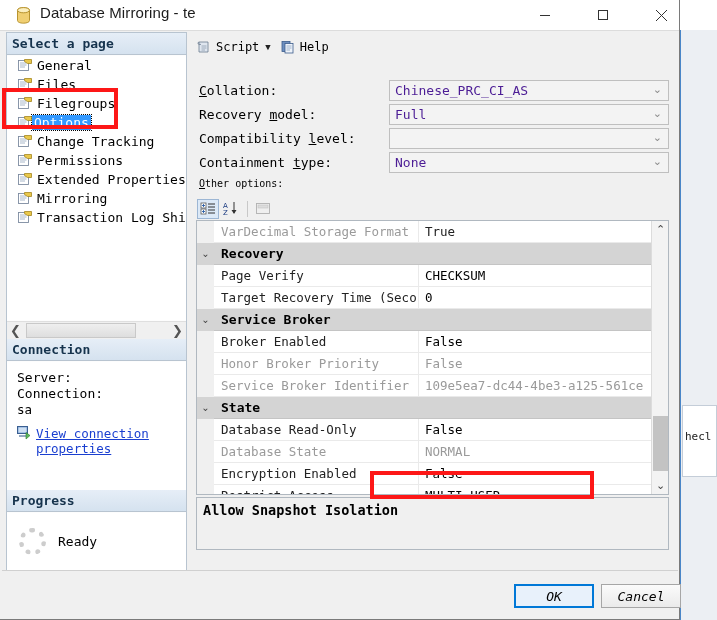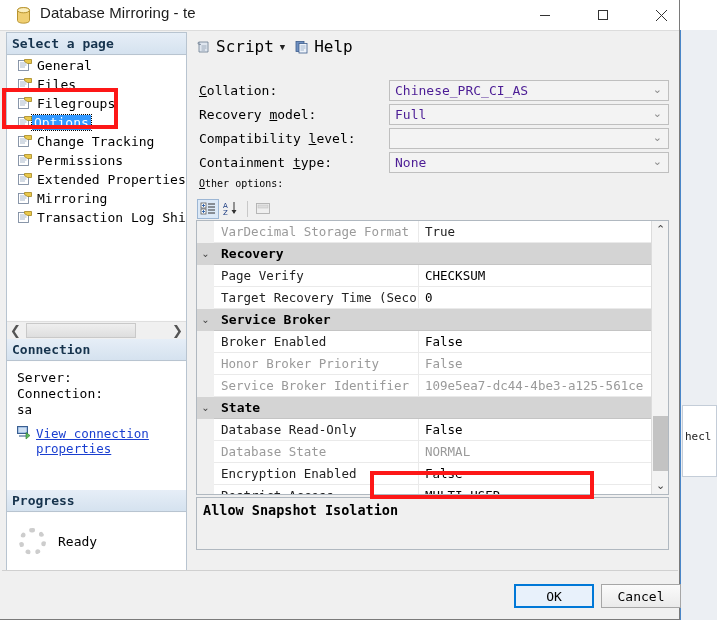--- a/index.html
+++ b/index.html
@@ -139,21 +139,21 @@
   }
   #prog-label { font-size: 13px; color: #000; padding-left: 12px; }
 
   
   #toolbar {
     position: absolute; left: 187px; top: 32px; width: 487px; height: 29px;
     background: #f0f0f0; display: flex; align-items: center; padding-left: 6px;
   }
   .tb-btn {
     display: flex; align-items: center; height: 22px; padding: 0 4px;
-    font-size: 16px; color: #000; white-space: nowrap;
+    font-size: 12px; color: #000; white-space: nowrap;
   }
   #script-caret {
     font-size: 9px; color: #222; padding: 0 6px 0 2px;
   }
 
   #rightpane {
     position: absolute; left: 187px; top: 61px; width: 487px; height: 510px;
     background: #f0f0f0;
   }
 
@@ -263,20 +263,21 @@
   #footer {
     position: absolute; left: 0; top: 571px; width: 679px; height: 48px;
     background: #f0f0f0;
   }
   .dlgbtn {
     position: absolute; top: 13px; width: 80px; height: 24px;
     font-size: 13px; color: #000;
     display: flex; align-items: center; justify-content: center;
     background: linear-gradient(#fbfbfb, #eaeaea);
     border: 1px solid #a6a6a6;
+    font-style: italic;
   }
   #ok-button {
     left: 514px; border: 2px solid #0078d7; background: #e8f1fb;
   }
   #cancel-button { left: 601px; }
 
   
   .redbox {
     position: absolute; border: 4px solid #fd1717; pointer-events: none;
   }

